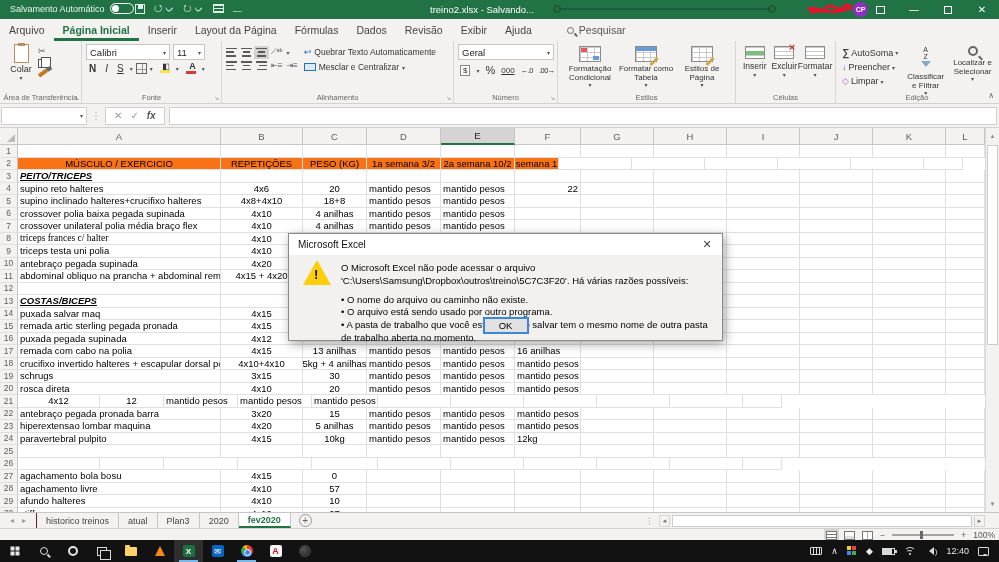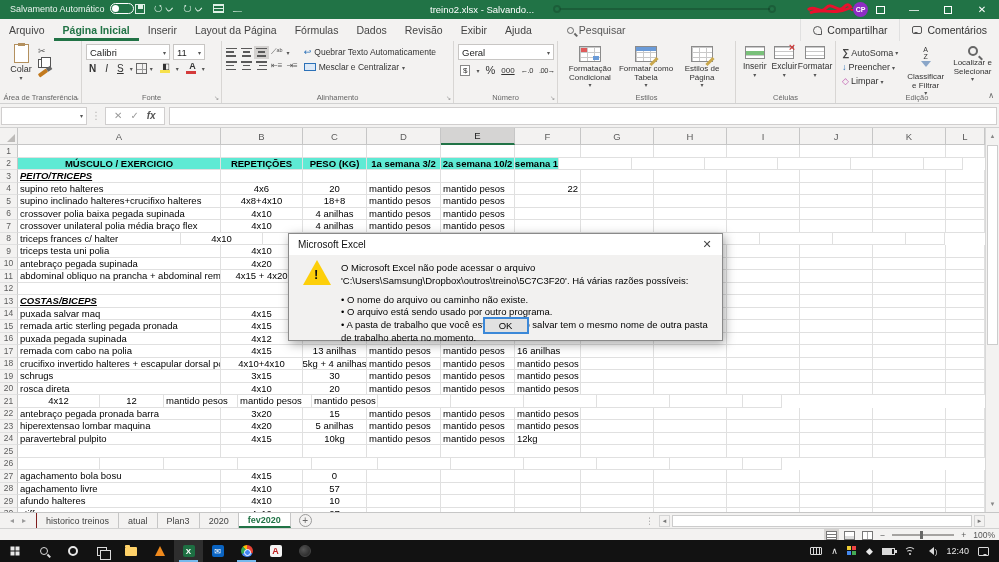--- a/index.html
+++ b/index.html
@@ -129,21 +129,21 @@
   .colhead { height:17px; background:#f3f2f1; border-right:1px solid #c6c6c6; border-bottom:1px solid #c6c6c6;
              font-size:9.5px; color:#5c5c5c; display:flex; align-items:center; justify-content:center;}
   .colhead.sel { background:#d5d4d3; border-bottom:2px solid #217346; color:#222;}
   .rows { position:absolute; left:0; top:17px; width:985px; }
   .grow { display:flex; height:12.5px; }
   .rn { width:18px; background:#f3f2f1; border-right:1px solid #c6c6c6; border-bottom:1px solid #e1e1e1;
         font-size:8.5px; color:#5c5c5c; display:flex; align-items:center; justify-content:center; flex-shrink:0;}
   .cell { border-right:1px solid #e0e0e0; border-bottom:1px solid #e0e0e0; font-size:9.5px; color:#000;
           padding:0 2px; white-space:nowrap; overflow:hidden; display:flex; align-items:center; flex-shrink:0;}
   .cell.ctr { justify-content:center;} .cell.rgt { justify-content:flex-end;}
-  .grow.hdr .cell.data { background:#5eead4; font-weight:bold; justify-content:center;}
+  .grow.hdr .cell.data { background:#f97316; font-weight:normal; justify-content:center;}
   .grow.sec .cell.a { font-weight:bold; font-style:italic; text-decoration:underline;}
   .vscroll { position:absolute; right:0; top:0; width:14px; height:384px; background:#f3f2f1; border-left:1px solid #d8d8d8;}
   .vscroll .up,.vscroll .down { position:absolute; left:0; width:13px; height:14px; color:#888; font-size:6px; display:flex; align-items:center; justify-content:center; background:#f3f2f1;}
   .vscroll .up { top:1px;} .vscroll .down { bottom:1px;}
   .vthumb { position:absolute; left:1px; top:17px; width:11px; height:200px; background:#fff; border:1px solid #cccccc;}
 
   
   .dialog { position:absolute; left:288px; top:233px; width:435px; height:108px; background:#f2f1f0; border:1px solid #8a8a8a;
             box-shadow:2px 3px 10px rgba(0,0,0,.35); }
   .dlg-title { height:21px; background:#fff; display:flex; align-items:center; padding-left:9px; font-size:10px; color:#111;}
@@ -268,30 +268,20 @@
       <span class="rtab">Fórmulas</span>
       <span class="rtab">Dados</span>
       <span class="rtab">Revisão</span>
       <span class="rtab">Exibir</span>
       <span class="rtab">Ajuda</span>
     </span>
   <span class="searchbox">
     <span class="mag"></span>
     <span>Pesquisar</span>
   </span>
-  <span class="tabrow-right">
-    <span class="trbtn">
-      <span class="share-ic"></span>
-      <span>Compartilhar</span>
-    </span>
-    <span class="trbtn">
-      <span class="cmt-ic"></span>
-      <span>Comentários</span>
-    </span>
-  </span>
 </div>
 
 <div class="ribbon">
   <div class="rgroup" style="width:82px">
     <div class="rbody">
       <div class="paste">
         <span class="clipboard-ic"></span>
         <span>Colar</span>
           <span class="dd">▾</span>
       </div>
@@ -626,21 +616,21 @@
         <div class="cell data" style="width: 66px;"></div>
         <div class="cell" style="width: 73px;"></div>
         <div class="cell" style="width: 73px;"></div>
         <div class="cell" style="width: 73px;"></div>
         <div class="cell" style="width: 73px;"></div>
         <div class="cell" style="width: 73px;"></div>
         <div class="cell" style="width: 39px;"></div>
       </div>
       <div class="grow">
         <div class="rn">8</div>
-        <div class="cell data a" style="width: 163px;">triceps frances c/ halter</div>
+        <div class="cell data a" style="width: 203px; font-family: Liberation Serif, serif;">triceps frances c/ halter</div>
         <div class="cell data ctr" style="width: 82px;">4x10</div>
         <div class="cell data ctr" style="width: 64px;"></div>
         <div class="cell data" style="width: 74px;"></div>
         <div class="cell data" style="width: 74px;"></div>
         <div class="cell data" style="width: 66px;"></div>
         <div class="cell" style="width: 73px;"></div>
         <div class="cell" style="width: 73px;"></div>
         <div class="cell" style="width: 73px;"></div>
         <div class="cell" style="width: 73px;"></div>
         <div class="cell" style="width: 73px;"></div>

